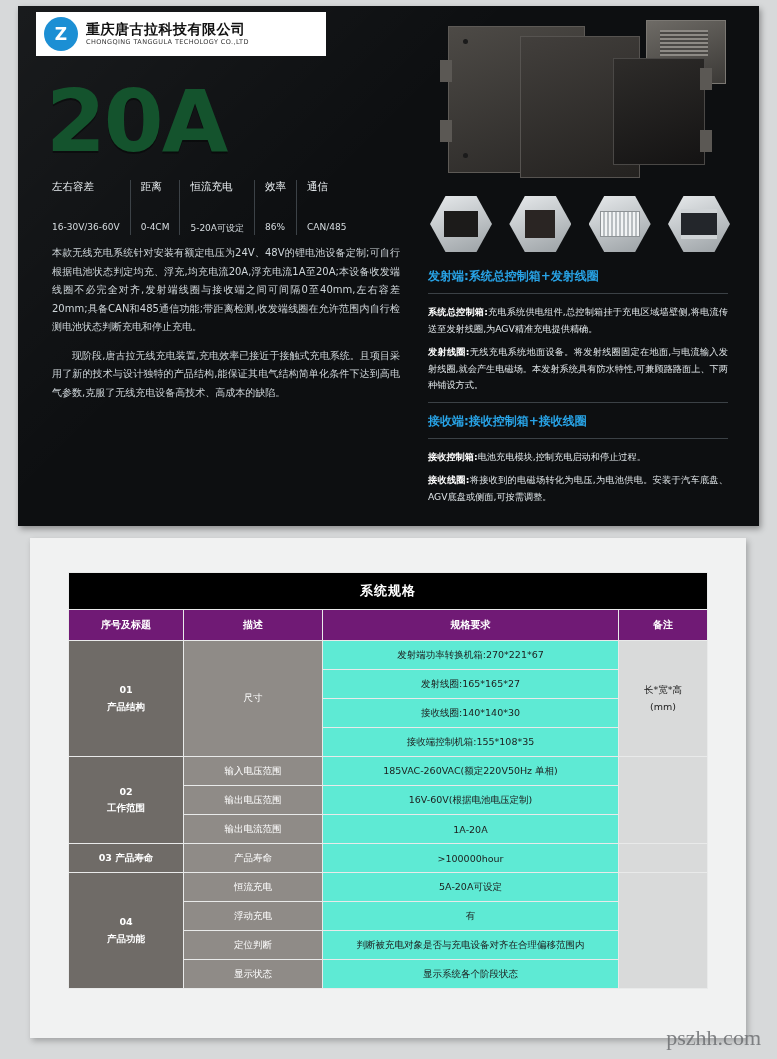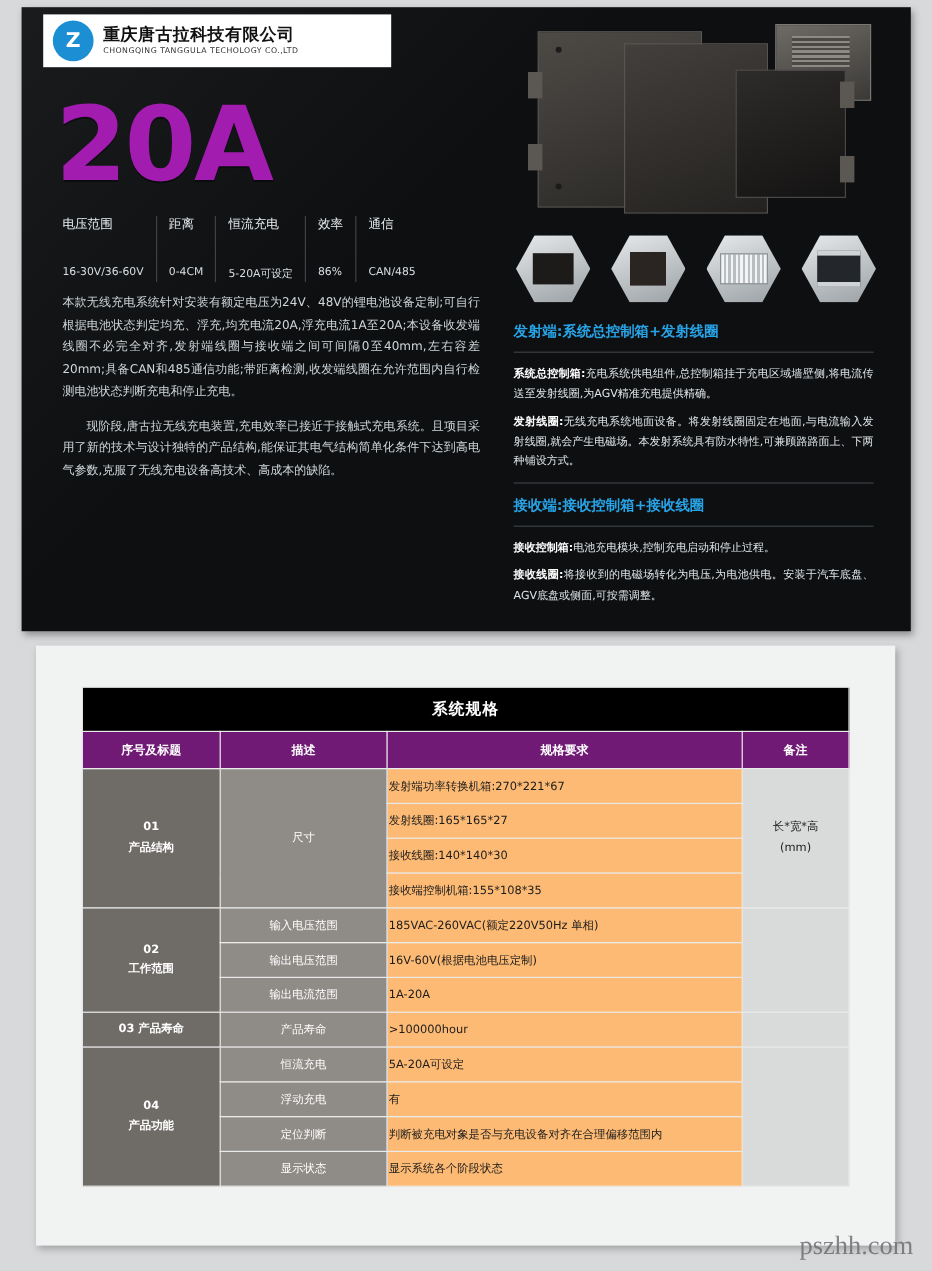--- a/index.html
+++ b/index.html
@@ -14,21 +14,21 @@
         background:linear-gradient(135deg,rgba(255,255,255,.05),rgba(255,255,255,0) 40%);}
 
   
   .logobar{position:absolute;left:36px;top:12px;width:290px;height:44px;background:#ffffff;display:flex;align-items:center;gap:8px;padding:0 8px;box-sizing:border-box;}
   .logomark{width:34px;height:34px;border-radius:50%;background:#1c8fd4;color:#fff;display:flex;align-items:center;justify-content:center;font-weight:bold;font-size:17px;flex:none;}
   .logotext{line-height:1.05;}
   .logotext .cn{font-size:14px;font-weight:bold;color:#111;letter-spacing:.5px;}
   .logotext .en{font-size:6.5px;color:#333;letter-spacing:.4px;margin-top:2px;}
 
   
-  .bignum{position:absolute;left:46px;top:78px;font-size:86px;font-weight:bold;color:#a21caf;letter-spacing:-2px;line-height:1;
+  .bignum{position:absolute;left:46px;top:78px;font-size:86px;font-weight:bold;color:#14532d;letter-spacing:-2px;line-height:1;
           text-shadow:0 2px 0 rgba(0,0,0,.4);}
 
   
   .specstrip{position:absolute;left:52px;top:180px;width:350px;display:flex;color:#e9eef1;}
   .specstrip .cell{padding:0 10px 0 10px;border-left:1px solid #3c4247;}
   .specstrip .cell:first-child{border-left:none;padding-left:0;}
   .specstrip .t{font-size:10.5px;margin-bottom:9px;white-space:nowrap;}
   .specstrip .v{font-size:9px;color:#d7dde1;white-space:nowrap;margin-top:28px;}
 
   
@@ -63,21 +63,21 @@
   .rp b{color:#ffffff;font-weight:bold;}
 
   
   .card{position:absolute;left:30px;top:538px;width:716px;height:500px;background:#f1f2f2;box-shadow:2px 3px 6px rgba(0,0,0,.25);}
   table{position:absolute;left:38px;top:34px;width:640px;border-collapse:collapse;font-size:9.5px;color:#1c1c1c;}
   td,th{border:1px solid #e9eaea;}
   .ttitle{background:#000000;color:#fff;font-size:13px;font-weight:bold;text-align:center;height:34px;letter-spacing:1px;}
   .thd{background:#701a75;color:#fff;font-weight:bold;text-align:center;height:28px;font-size:10px;}
   .rowlab{background:#6f6b67;color:#fff;font-weight:bold;text-align:center;width:112px;line-height:1.7;}
   .desc{background:#8f8b87;color:#fff;text-align:center;width:136px;}
-  .val{background:#fdba74;text-align:left;height:26px;}
+  .val{background:#5eead4;text-align:center;height:26px;}
   .note{background:#d9dada;text-align:center;width:86px;line-height:1.7;}
 
   .wm{position:absolute;right:16px;bottom:8px;font-size:22px;color:#6e7073;opacity:.85;font-family:"Liberation Serif",serif;}
 </style>
 </head>
 <body>
 
 <div class="page">
 
   <div class="panel"></div>
@@ -87,21 +87,21 @@
     <div class="logotext">
       <div class="cn">重庆唐古拉科技有限公司</div>
       <div class="en">CHONGQING TANGGULA TECHOLOGY CO.,LTD</div>
     </div>
   </div>
 
   <div class="bignum">20A</div>
 
   <div class="specstrip">
     <div class="cell">
-      <div class="t">电压范围</div>
+      <div class="t">左右容差</div>
       <div class="v">16-30V/36-60V</div>
     </div>
     <div class="cell">
       <div class="t">距离</div>
       <div class="v">0-4CM</div>
     </div>
     <div class="cell">
       <div class="t">恒流充电</div>
       <div class="v">5-20A可设定</div>
     </div>

